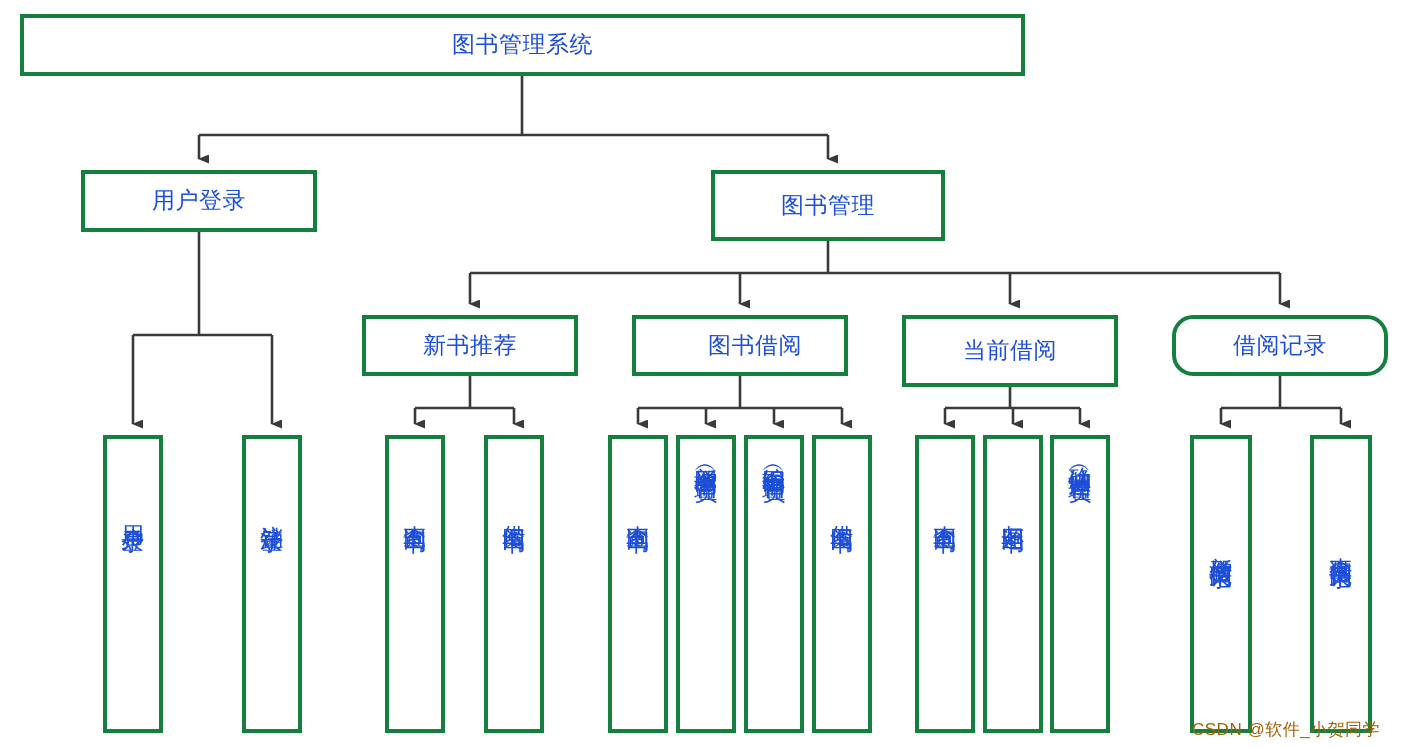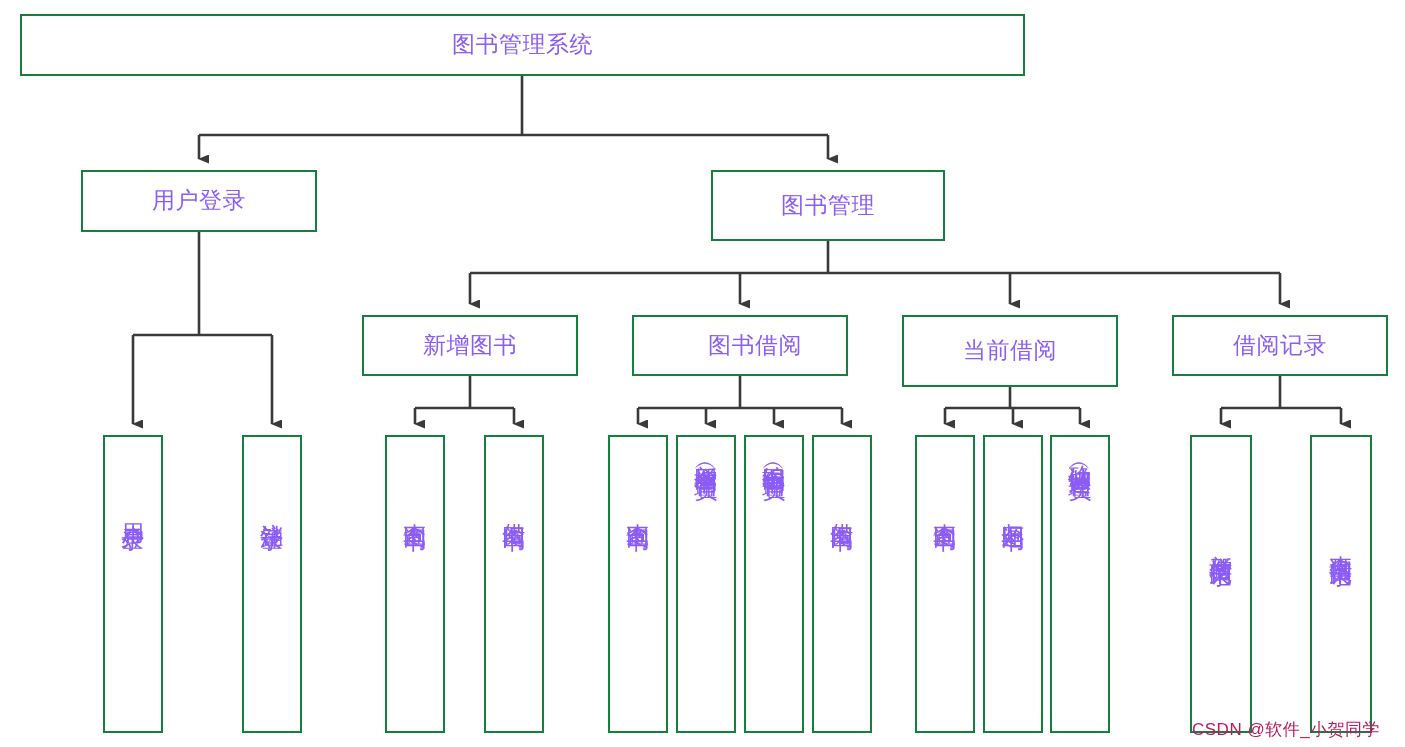--- a/index.html
+++ b/index.html
@@ -23,25 +23,25 @@
     left: 0;
     top: 0;
     width: 1405px;
     height: 747px;
     pointer-events: none;
   }
   .node {
     position: absolute;
     box-sizing: border-box;
     background: #ffffff;
-    border: 2px solid #15803d;
+    border: 4px solid #15803d;
     display: flex;
     align-items: center;
     justify-content: center;
-    color: #8b5cf6;
+    color: #1d4ed8;
   }
   .node-label {
     display: block;
     text-align: center;
     line-height: 1.18;
     white-space: pre;
   }
   .node.horizontal .node-label {
     font-size: 23px;
     letter-spacing: 0.5px;
@@ -66,21 +66,21 @@
   }
   .node.vertical.mid .node-label {
     padding-top: 58px;
   }
   .node.vertical.low .node-label {
     padding-top: 90px;
   }
   .watermark {
     position: absolute;
     font-size: 17px;
-    color: #be185d;
+    color: #a16207;
     white-space: nowrap;
     letter-spacing: 0.5px;
     user-select: none;
   }
 </style>
 </head>
 <body>
 
 <div id="diagram-root">
 
@@ -131,29 +131,29 @@
       <div class="node horizontal root" style="left: 20px; top: 14px; width: 1005px; height: 62px;">
         <span class="node-label">图书管理系统</span>
       </div>
       <div class="node horizontal level2" style="left: 81px; top: 170px; width: 236px; height: 62px;">
         <span class="node-label">用户登录</span>
       </div>
       <div class="node horizontal level2" style="left: 711px; top: 170px; width: 234px; height: 71px;">
         <span class="node-label">图书管理</span>
       </div>
       <div class="node horizontal level3" style="left: 362px; top: 315px; width: 216px; height: 61px;">
-        <span class="node-label">新增图书</span>
+        <span class="node-label">新书推荐</span>
       </div>
       <div class="node horizontal level3" style="left: 632px; top: 315px; width: 216px; height: 61px; padding-left: 30px;">
         <span class="node-label">图书借阅</span>
       </div>
       <div class="node horizontal level3" style="left: 902px; top: 315px; width: 216px; height: 72px;">
         <span class="node-label">当前借阅</span>
       </div>
-      <div class="node horizontal level3" style="left: 1172px; top: 315px; width: 216px; height: 61px;">
+      <div class="node horizontal level3" style="left: 1172px; top: 315px; width: 216px; height: 61px; border-radius: 21px;">
         <span class="node-label">借阅记录</span>
       </div>
       <div class="node vertical leaf mid" style="left: 103px; top: 435px; width: 60px; height: 298px;">
         <span class="node-label">用户登录</span>
       </div>
       <div class="node vertical leaf mid" style="left: 242px; top: 435px; width: 60px; height: 298px;">
         <span class="node-label">注销登录</span>
       </div>
       <div class="node vertical leaf mid" style="left: 385px; top: 435px; width: 60px; height: 298px;">
         <span class="node-label">查询图书</span>

